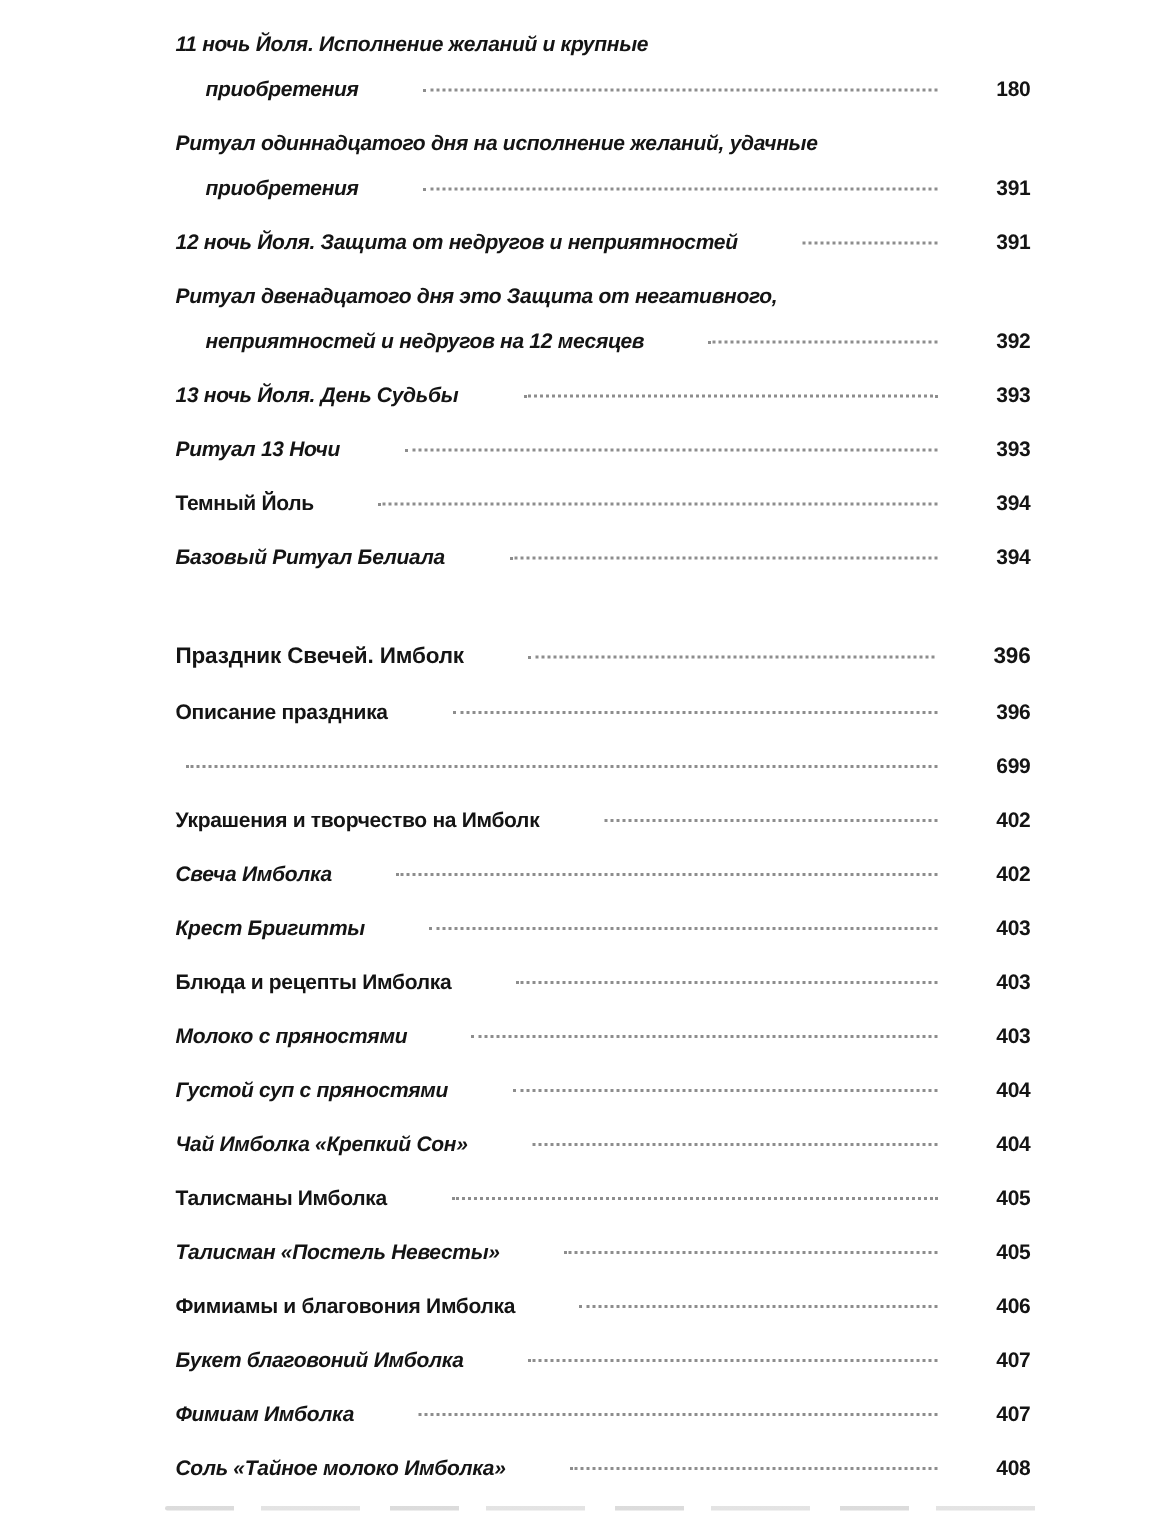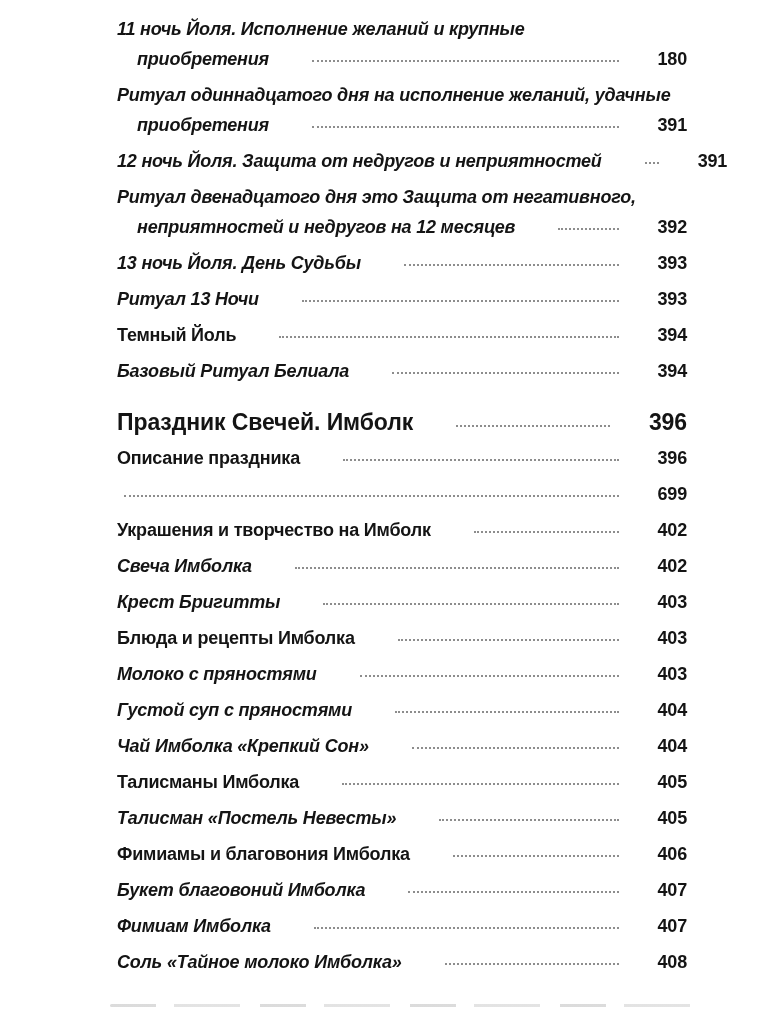--- a/index.html
+++ b/index.html
@@ -16,35 +16,35 @@
     font-family: "Liberation Sans", sans-serif;
   }
   .toc {
     position: absolute;
     top: 14px;
     left: 117px;
     width: 570px;
   }
   .entry {
     color: #141414;
-    font-size: 18px;
+    font-size: 14px;
     font-weight: bold;
     line-height: 30px;
     letter-spacing: -0.2px;
     margin-top: 6px;
   }
   .entry:first-child { margin-top: 0; }
   .entry.italic .first-line,
   .entry.italic .label {
     font-style: italic;
   }
   .entry.section {
-    margin-top: 21px;
+    margin-top: 37px;
     margin-bottom: 4px;
-    font-size: 23px;
+    font-size: 15px;
     letter-spacing: -0.1px;
   }
   .row {
     display: flex;
     align-items: baseline;
     gap: 36px;
   }
   .row.cont {
     padding-left: 20px;
   }

